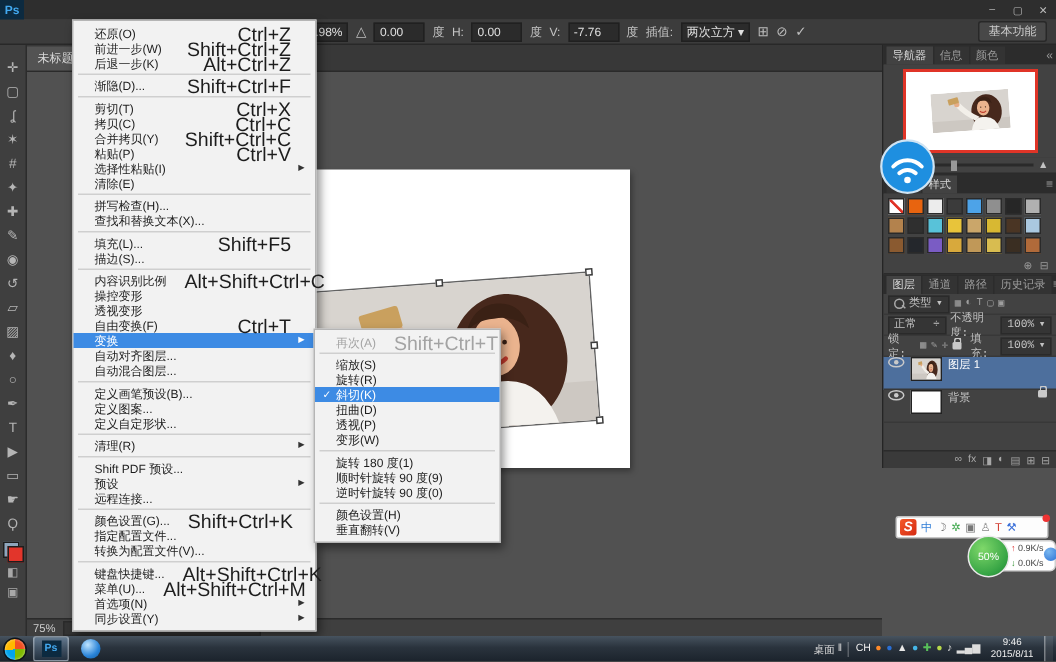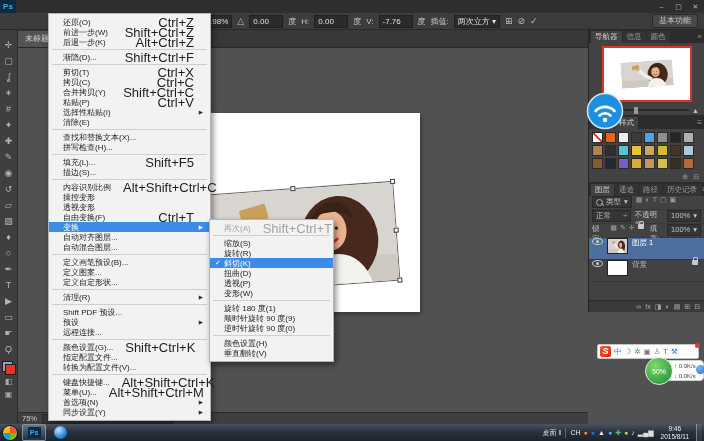--- a/index.html
+++ b/index.html
@@ -67,21 +67,21 @@
   #nav-thumb{width:86px;height:52px;background:#fff;border:2px solid #e03427;position:relative;overflow:hidden;}
   #nav-thumb svg{position:absolute;left:17px;top:13px;width:52px;height:26px;transform:rotate(-4deg);}
   #nav-slider{height:10px;background:#424242;display:flex;align-items:center;gap:3px;padding:0 5px;flex:none;border-bottom:1px solid #2b2b2b;}
   #nav-slider .track{flex:1;height:2px;background:#2a2a2a;position:relative;}
   #nav-slider .thumb{position:absolute;left:38%;top:-2.5px;width:4px;height:7px;background:#999;}
   #styles-grid{background:#424242;padding:2px;display:flex;flex-wrap:wrap;flex:none;}
   .sw{width:11px;height:11px;margin:1px;border:1px solid #2a2a2a;box-sizing:border-box;}
   .sw.none{background:linear-gradient(45deg,transparent 42%,#e03427 46%,#e03427 56%,transparent 60%),#fff !important;}
   #styles-footer{height:10px;background:#424242;display:flex;justify-content:flex-end;gap:5px;padding:0 5px;
                  align-items:center;color:#9a9a9a;font-size:7px;flex:none;border-bottom:1px solid #2b2b2b;}
-  .lrow{height:13px;background:#424242;display:flex;align-items:flex-start;gap:3px;padding:0 3px;flex:none;border-bottom:1px solid #383838;}
+  .lrow{height:13px;background:#424242;display:flex;align-items:center;gap:3px;padding:0 3px;flex:none;border-bottom:1px solid #383838;font-family:Liberation Mono, monospace;}
   .mini-dd{background:#353535;border:1px solid #2a2a2a;padding:0 3px;height:10px;line-height:10px;display:flex;gap:3px;align-items:center;}
   .magnifier{width:5px;height:5px;border:1px solid #aaa;border-radius:50%;position:relative;}
   .magnifier:after{content:"";position:absolute;left:4px;top:4px;width:3px;height:1px;background:#aaa;transform:rotate(45deg);}
   .kindic{color:#9e9e9e;font-size:7px;margin-left:1px;}
   .layerrow{height:21px;display:flex;align-items:flex-start;gap:4px;padding:0 3px;background:#424242;border-bottom:1px solid #383838;flex:none;}
   .layerrow.selected{background:#4d6f9d;color:#fff;}
   .eye{width:9px;height:5px;border:1px solid #c9c9c9;border-radius:50%;position:relative;flex:none;}
   .eye:after{content:"";position:absolute;left:2.5px;top:0.5px;width:3px;height:3px;border-radius:50%;background:#c9c9c9;}
   .lthumb{width:19px;height:14px;border:1px solid #222;background:#fff;overflow:hidden;flex:none;}
   .lthumb svg{width:19px;height:14px;display:block;}
@@ -517,27 +517,27 @@
       <span class="arr"></span>
     </div>
     <div class="mi sep">
       
       
       
       
     </div>
     <div class="mi">
       <span class="chk"></span>
+      <span class="lbl">拼写检查(H)...</span>
+      <span class="sc"></span>
+      <span class="arr"></span>
+    </div>
+    <div class="mi">
+      <span class="chk"></span>
       <span class="lbl">查找和替换文本(X)...</span>
-      <span class="sc"></span>
-      <span class="arr"></span>
-    </div>
-    <div class="mi">
-      <span class="chk"></span>
-      <span class="lbl">拼写检查(H)...</span>
       <span class="sc"></span>
       <span class="arr"></span>
     </div>
     <div class="mi sep">
       
       
       
       
     </div>
     <div class="mi">

